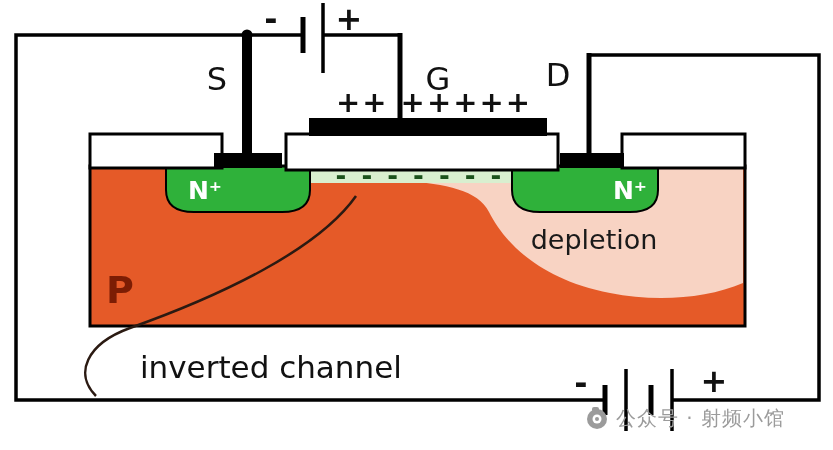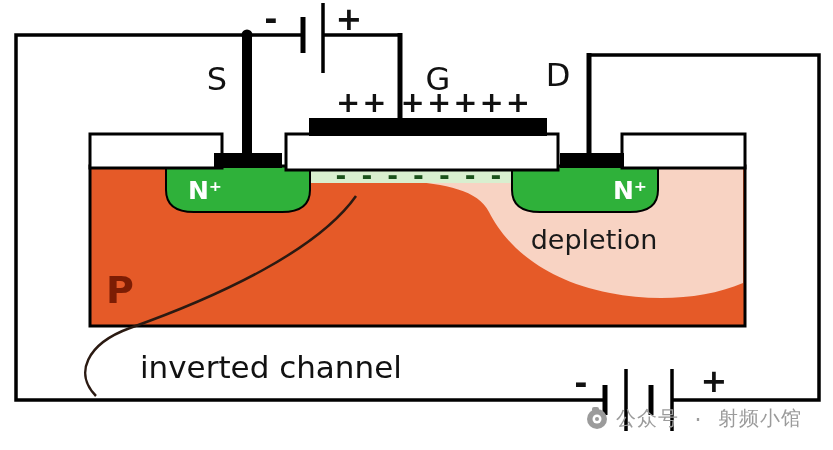--- a/index.html
+++ b/index.html
@@ -14,21 +14,21 @@
   .terminal-label{font-size:32px;fill:#111;}
   .charge-label{font-size:29px;font-weight:bold;fill:#111;letter-spacing:2px;}
   .battery-sign{font-size:32px;font-weight:bold;fill:#111;}
   .nplus-label{font-size:25px;font-weight:bold;fill:#ffffff;}
   .depletion-label{font-size:27px;fill:#1a1a1a;}
   .p-label{font-size:38px;font-weight:bold;}
   .channel-label{font-size:31px;fill:#111;}
   .channel-dashes{font-size:26px;font-weight:bold;fill:#1b521b;letter-spacing:3px;}
   .watermark{
     position:absolute;left:585px;top:402px;height:32px;
-    display:flex;align-items:center;gap:7px;font-family:Liberation Mono, monospace;
+    display:flex;align-items:center;gap:7px;
   }
   .watermark-text{
     font-size:20px;color:#9b9b9b;letter-spacing:1px;white-space:nowrap;
   }
 </style>
 </head>
 <body>
 
 <div class="stage">
 

